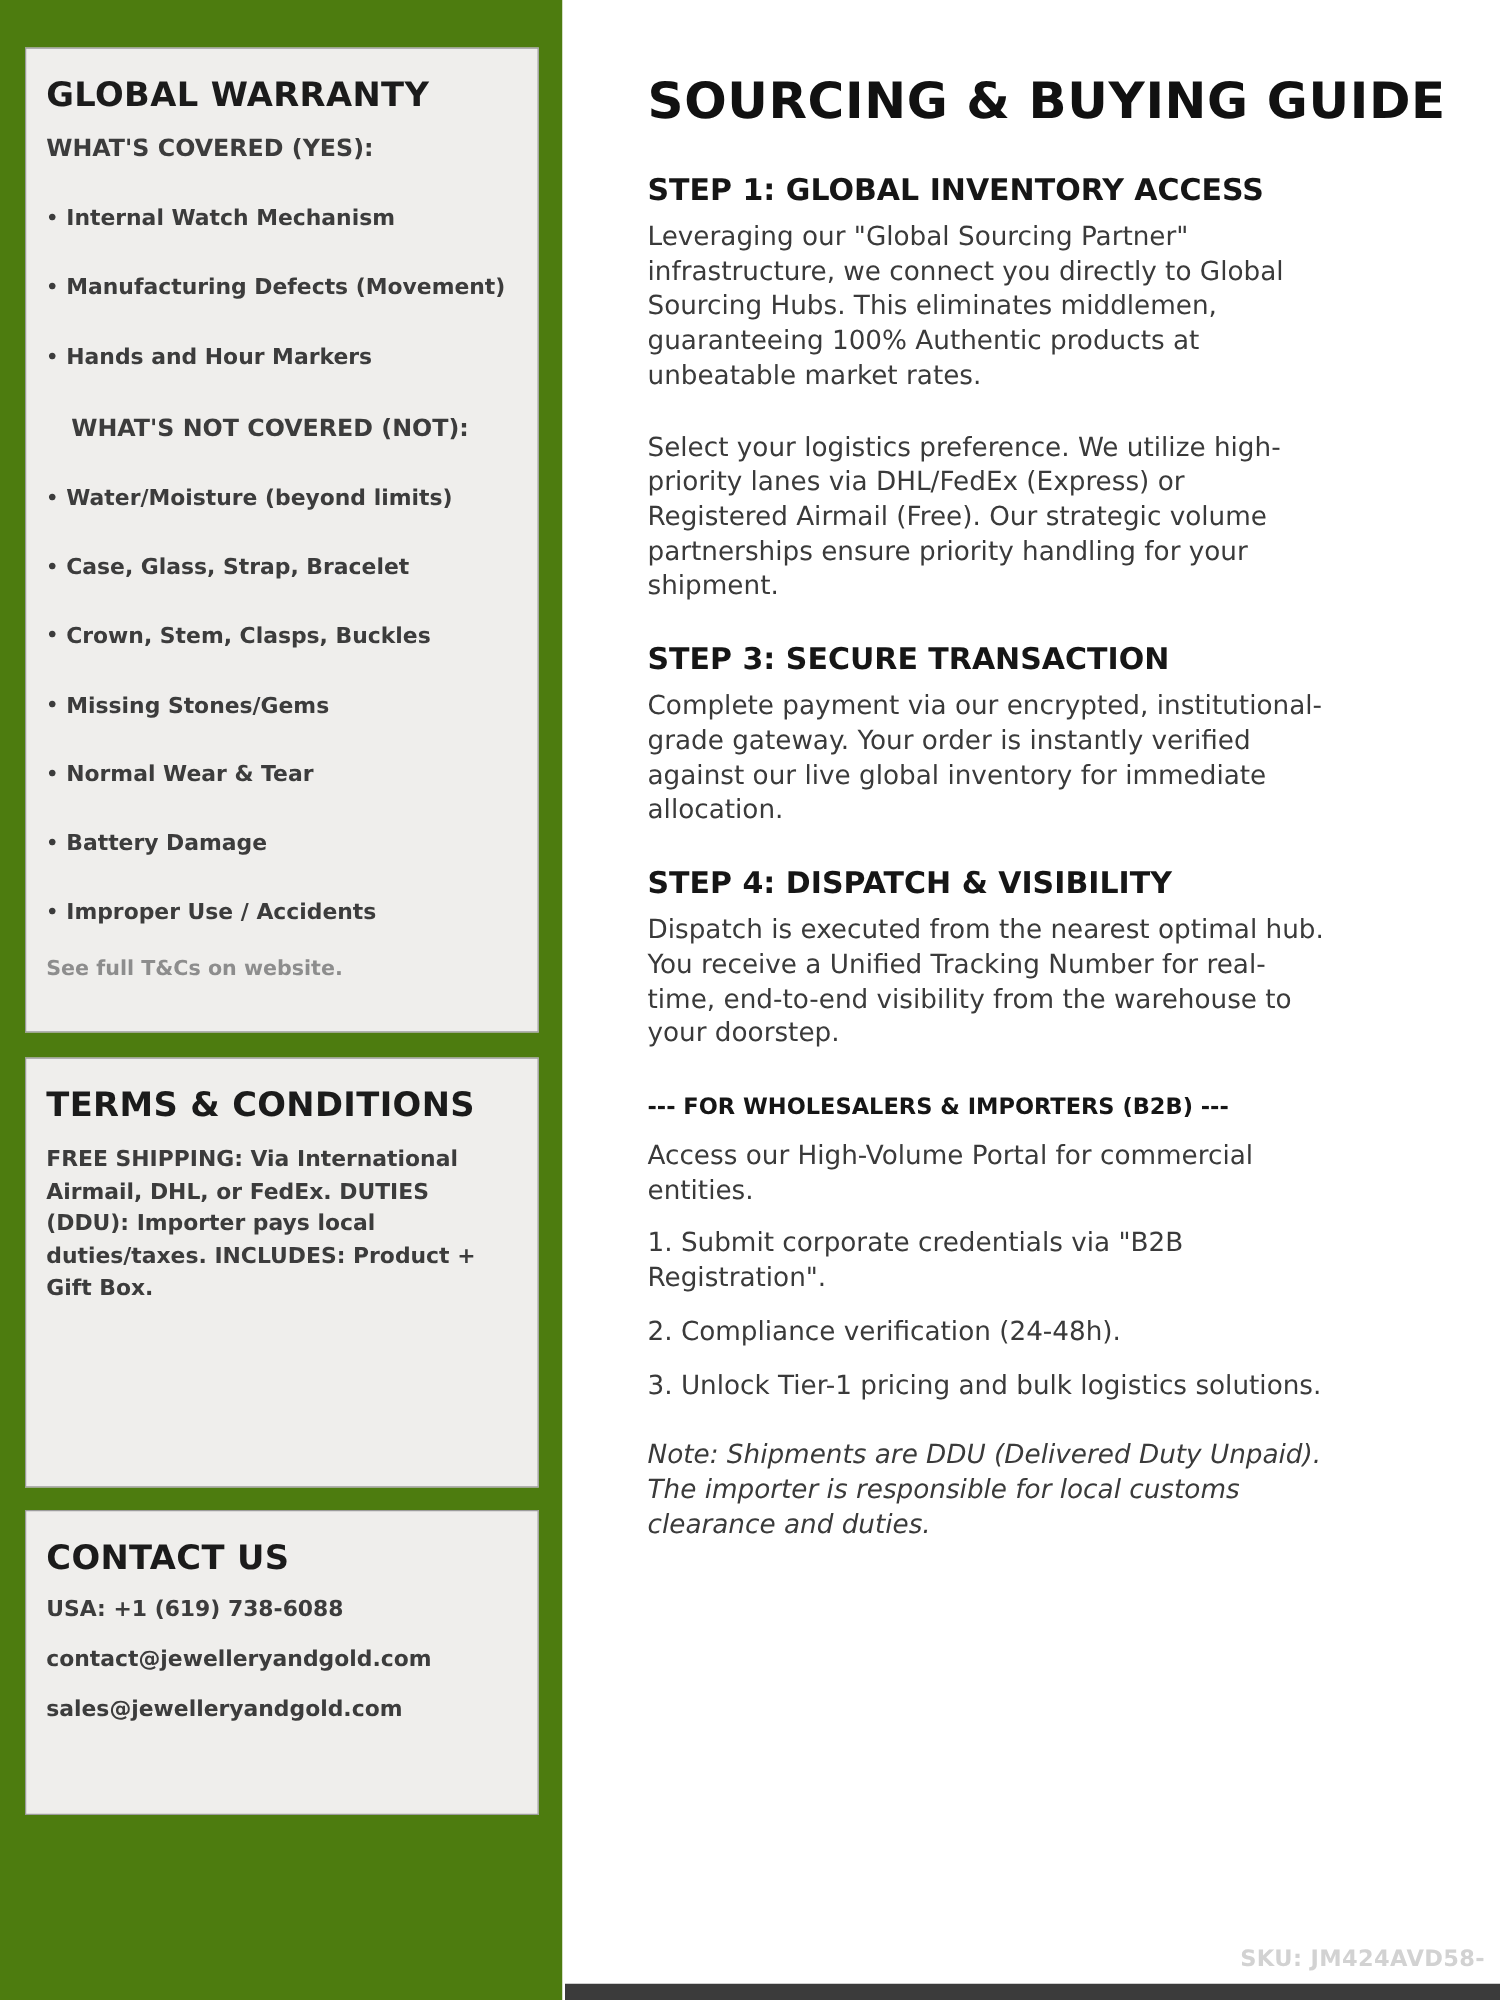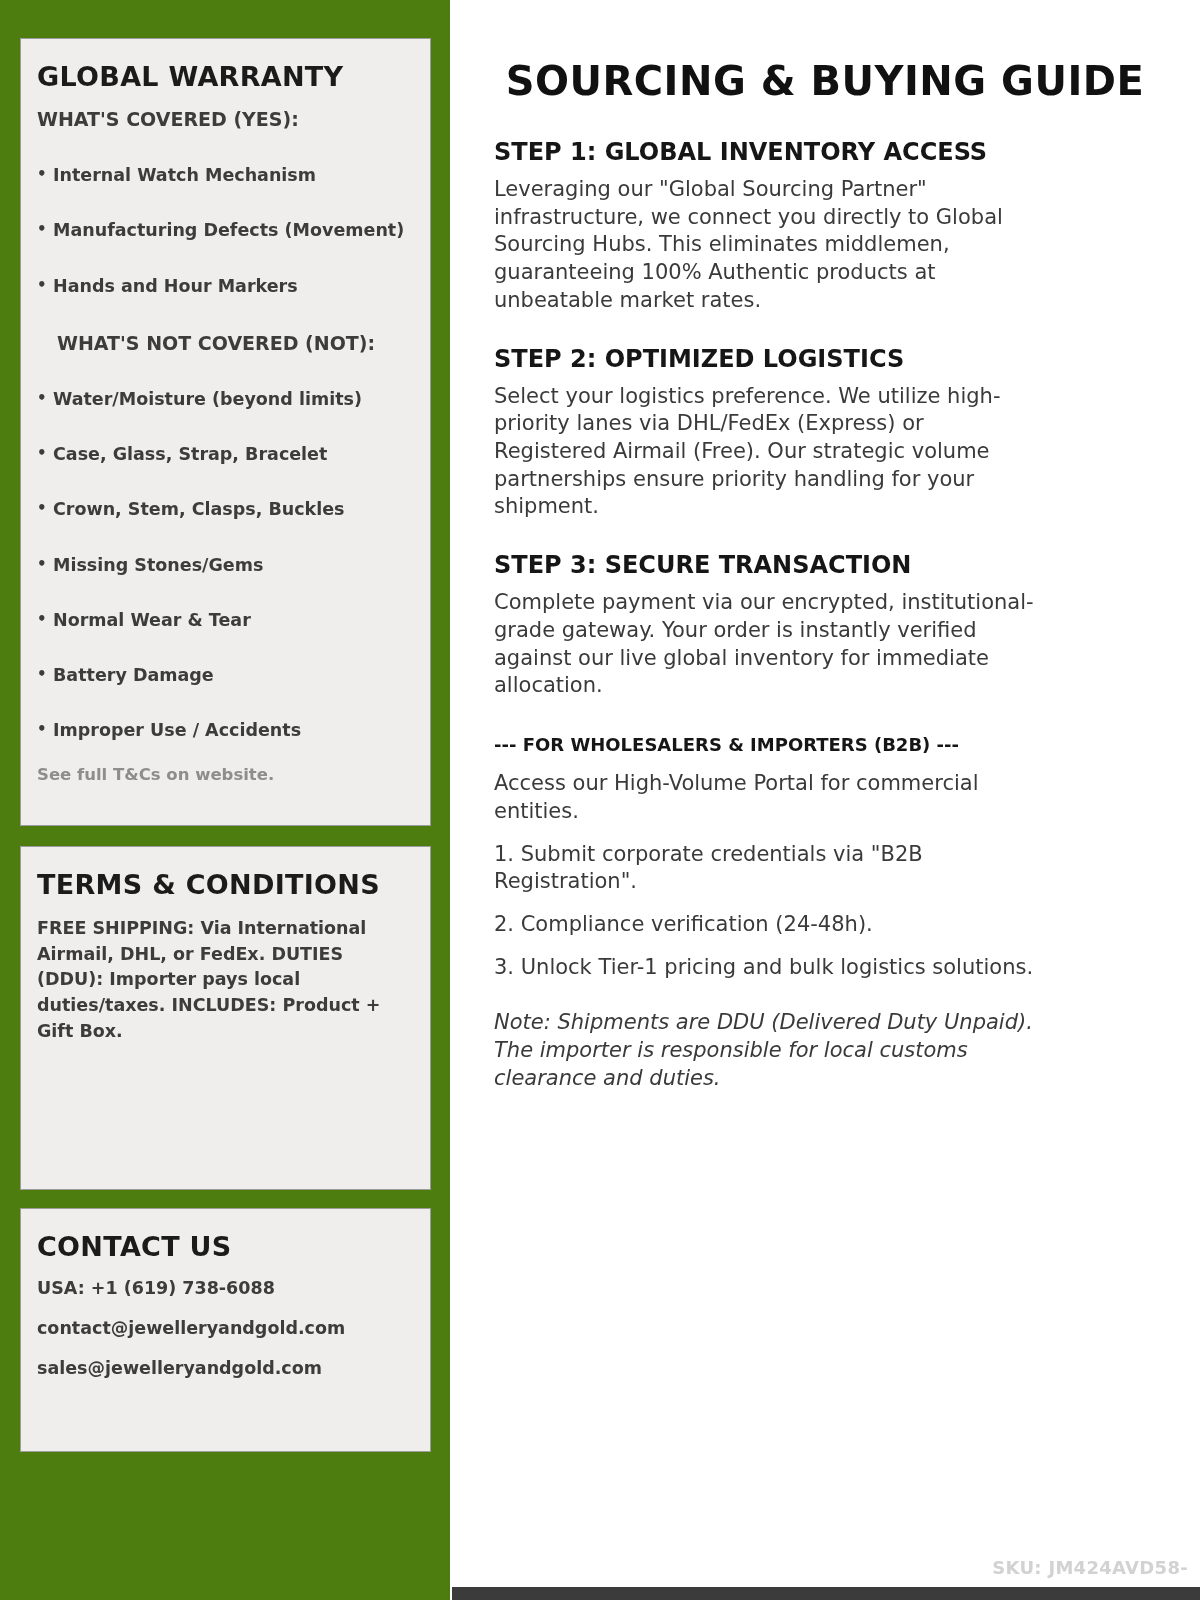--- a/index.html
+++ b/index.html
@@ -60,21 +60,21 @@
   .contact-line {
     font-size:17.5px; font-weight:bold; color:#3c3c3c; margin-top:18px;
     line-height:1.25;
   }
   .contact-line.first { margin-top:12px; }
 
   
   .main {
     position:absolute; left:450px; top:0;
     width:750px; height:1600px;
-    padding:0 44px;
+    padding:0 68px;
     background:#ffffff;
   }
   .main-title {
     font-size:40px; font-weight:bold; color:#111;
     text-align:center; margin-top:58px; letter-spacing:.5px;
     white-space:nowrap;
   }
   .steps { margin-top:34px; }
   .step { margin-top:30px; }
   .step:first-child { margin-top:0; }
@@ -157,29 +157,32 @@
   <main class="main">
     <h1 class="main-title">SOURCING &amp; BUYING GUIDE</h1>
 
     <div class="steps">
       <section class="step">
         <h2 class="step-heading">STEP 1: GLOBAL INVENTORY ACCESS</h2>
         <p class="step-body">Leveraging our "Global Sourcing Partner" infrastructure, we connect you directly to Global Sourcing Hubs. This eliminates middlemen, guaranteeing 100% Authentic products at unbeatable market rates.</p>
       </section>
 
       <section class="step">
-        <h2 class="step-heading">STEP 2: OPTIMIZED LOGISTICS</h2>
         <p class="step-body">Select your logistics preference. We utilize high-priority lanes via DHL/FedEx (Express) or Registered Airmail (Free). Our strategic volume partnerships ensure priority handling for your shipment.</p>
       </section>
 
       <section class="step">
         <h2 class="step-heading">STEP 3: SECURE TRANSACTION</h2>
         <p class="step-body">Complete payment via our encrypted, institutional-grade gateway. Your order is instantly verified against our live global inventory for immediate allocation.</p>
       </section>
 
+      <section class="step">
+        <h2 class="step-heading">STEP 4: DISPATCH &amp; VISIBILITY</h2>
+        <p class="step-body">Dispatch is executed from the nearest optimal hub. You receive a Unified Tracking Number for real-time, end-to-end visibility from the warehouse to your doorstep.</p>
+      </section>
     </div>
 
     <section class="b2b">
       <h2 class="b2b-heading">--- FOR WHOLESALERS &amp; IMPORTERS (B2B) ---</h2>
       <p class="b2b-para">Access our High-Volume Portal for commercial entities.</p>
       <p class="b2b-para">1. Submit corporate credentials via "B2B Registration".</p>
       <p class="b2b-para">2. Compliance verification (24-48h).</p>
       <p class="b2b-para">3. Unlock Tier-1 pricing and bulk logistics solutions.</p>
       <p class="b2b-note">Note: Shipments are DDU (Delivered Duty Unpaid). The importer is responsible for local customs clearance and duties.</p>
     </section>

